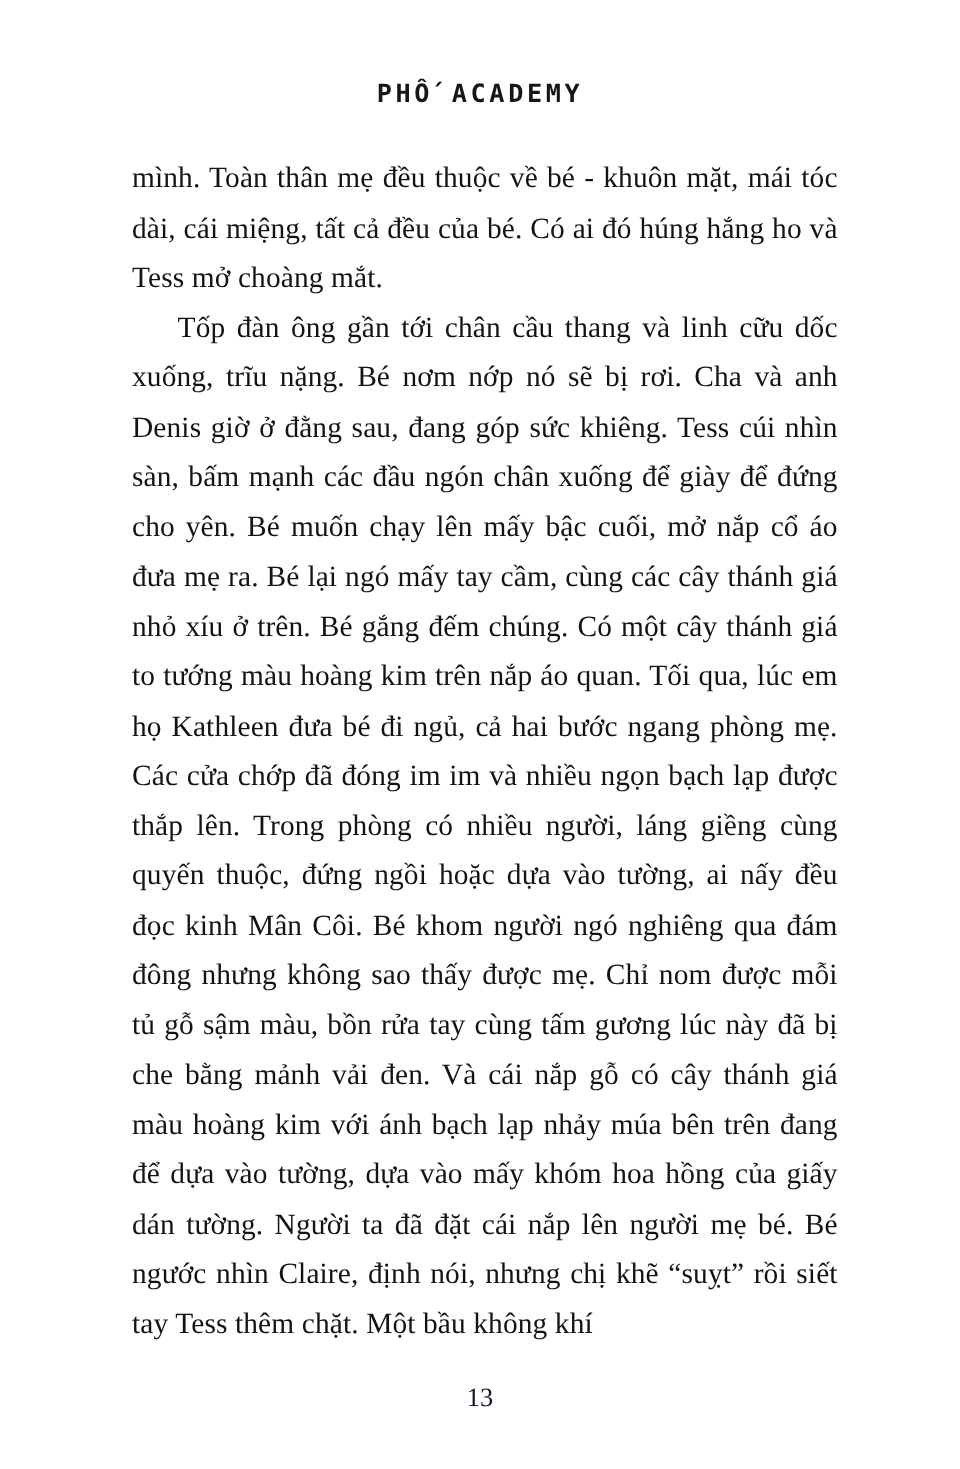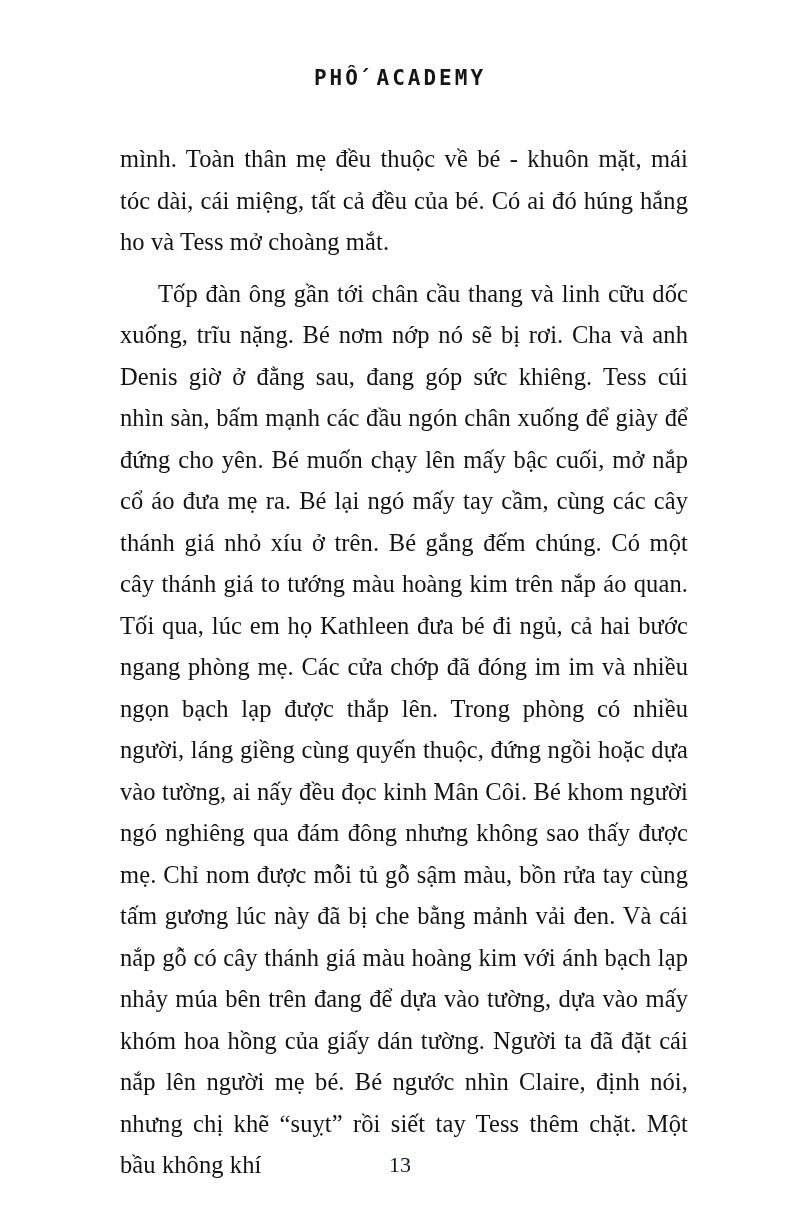--- a/index.html
+++ b/index.html
@@ -32,21 +32,21 @@
     letter-spacing: 3px;
     color: #161616;
   }
   .body-text {
     position: absolute;
     top: 128px;
     left: 110px;
     width: 588px;
   }
   .body-text p {
-    margin: 10px;
+    margin: 0;
     font-size: 24.5px;
     line-height: 41.5px;
     text-align: justify;
     text-justify: inter-word;
     color: #131313;
     letter-spacing: 0.1px;
   }
   .body-text p.indent {
     text-indent: 38px;
   }

